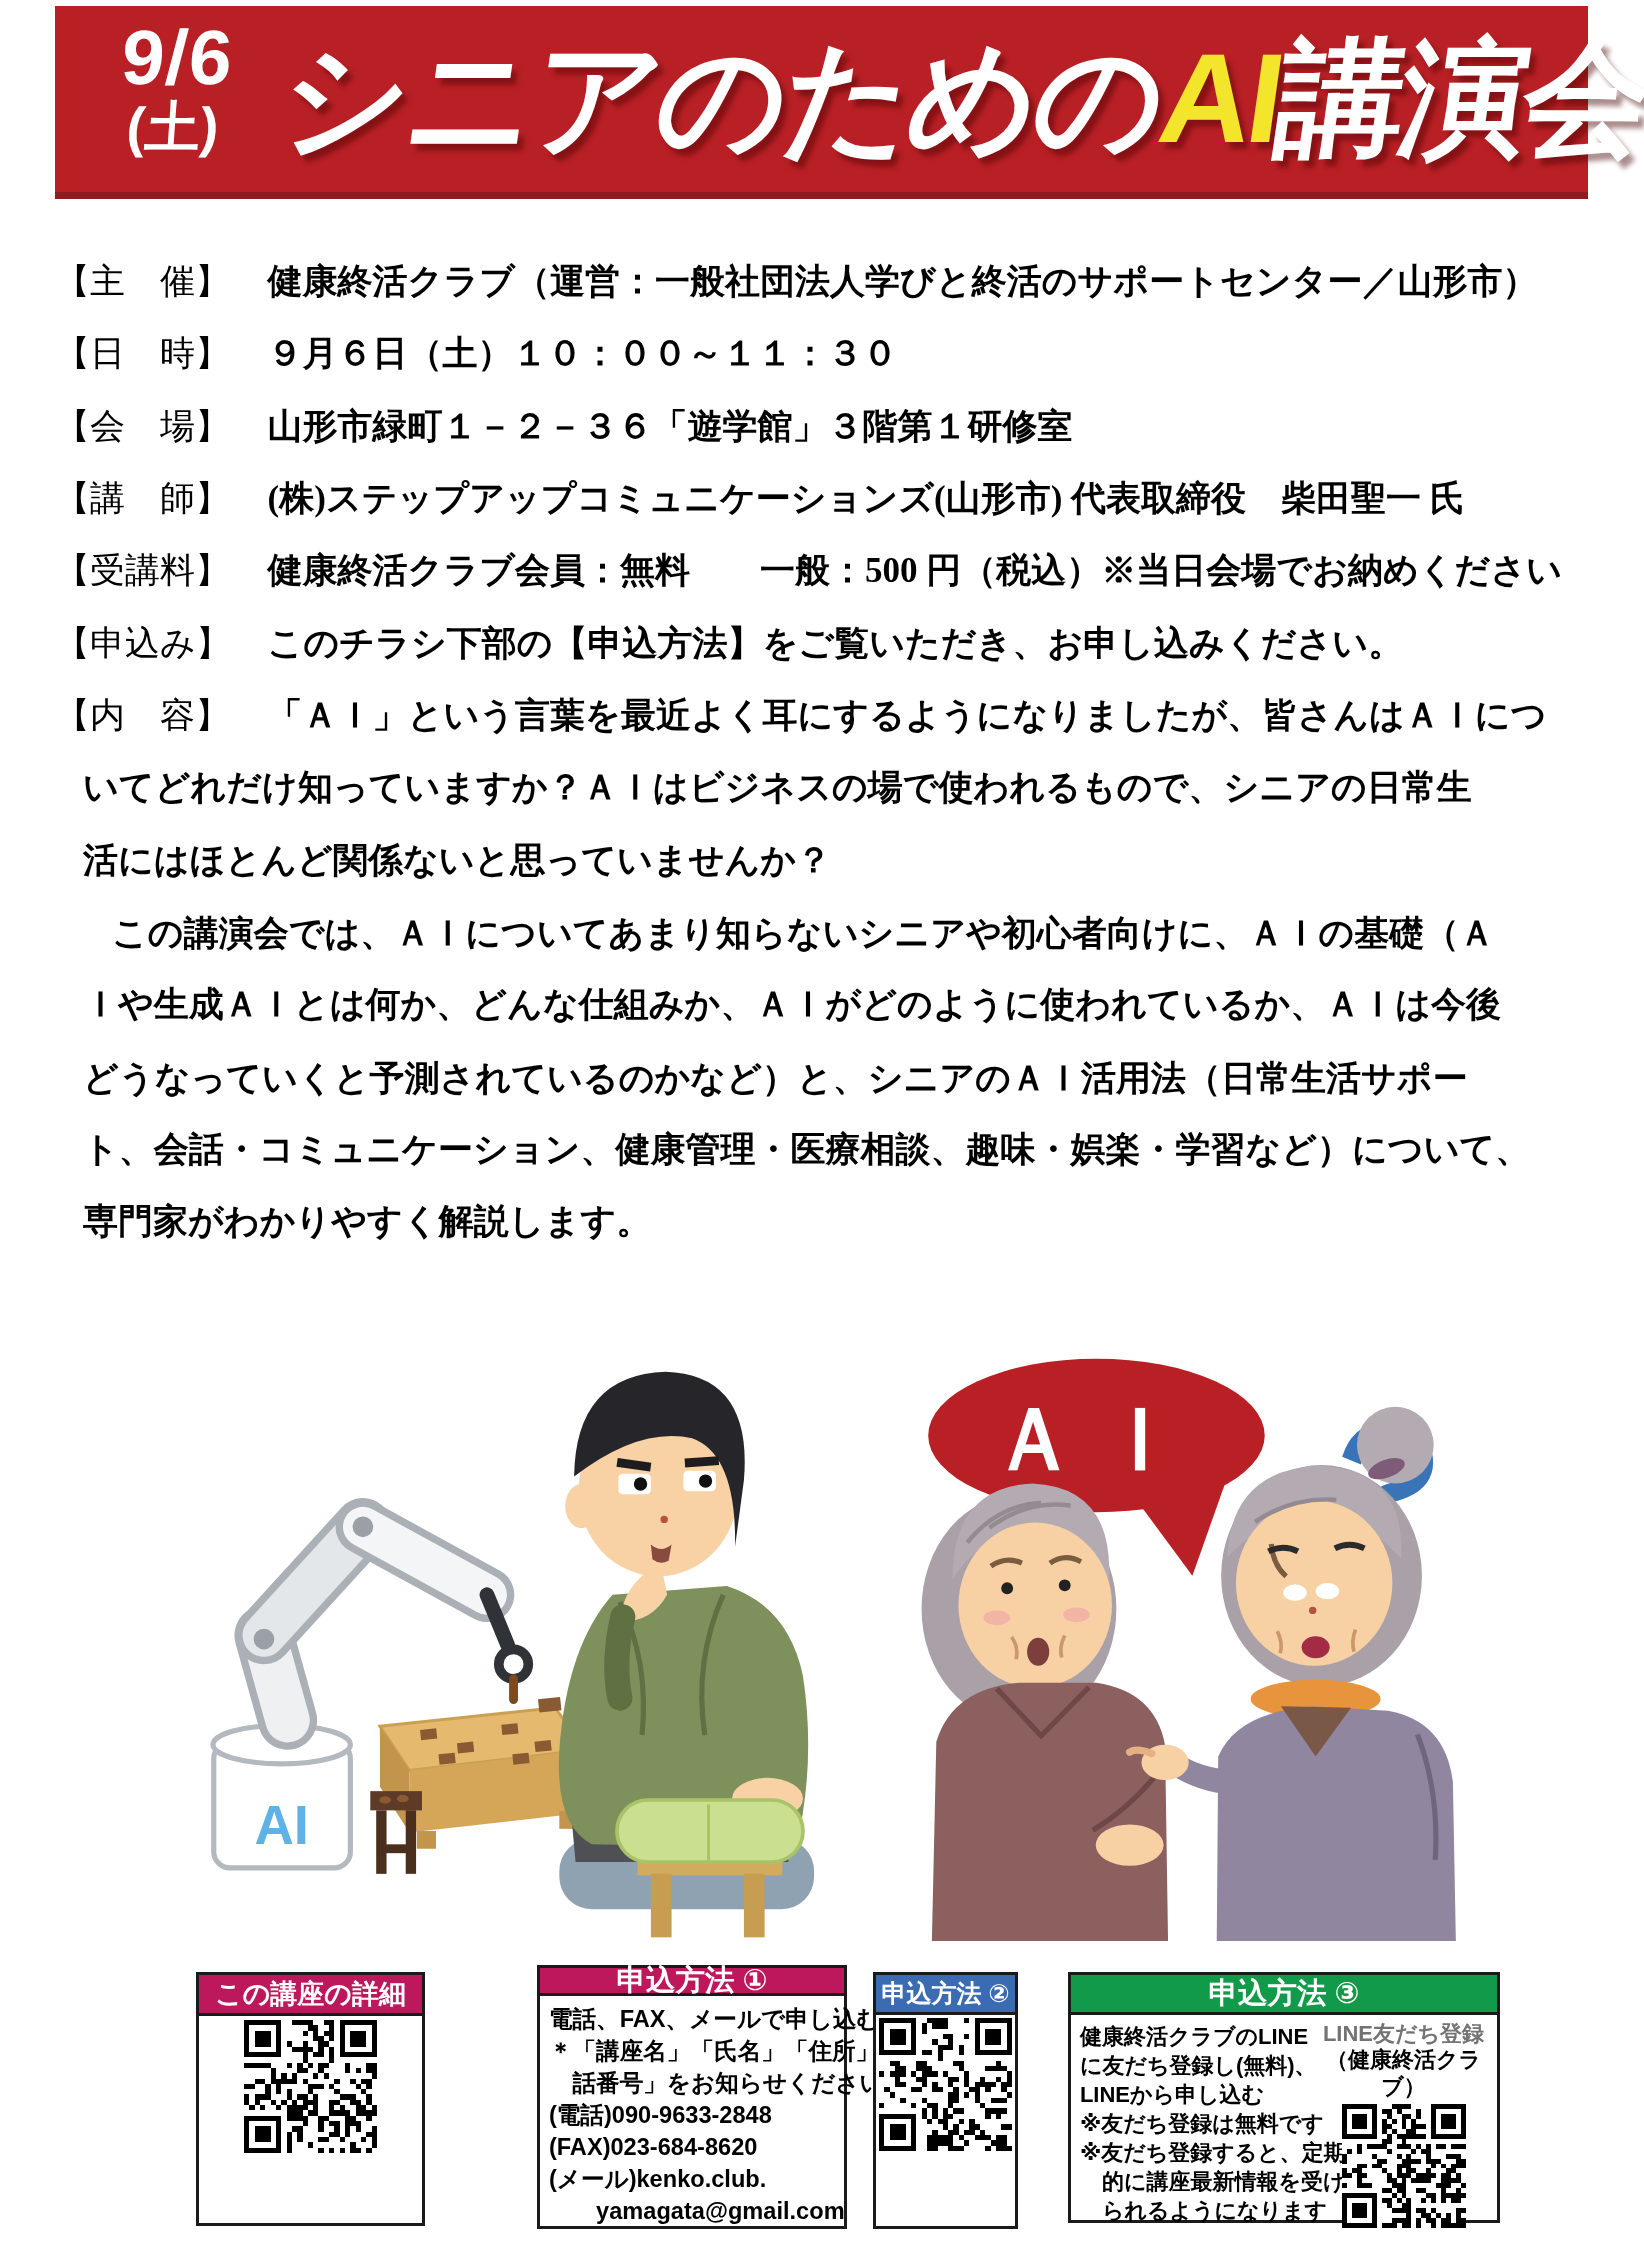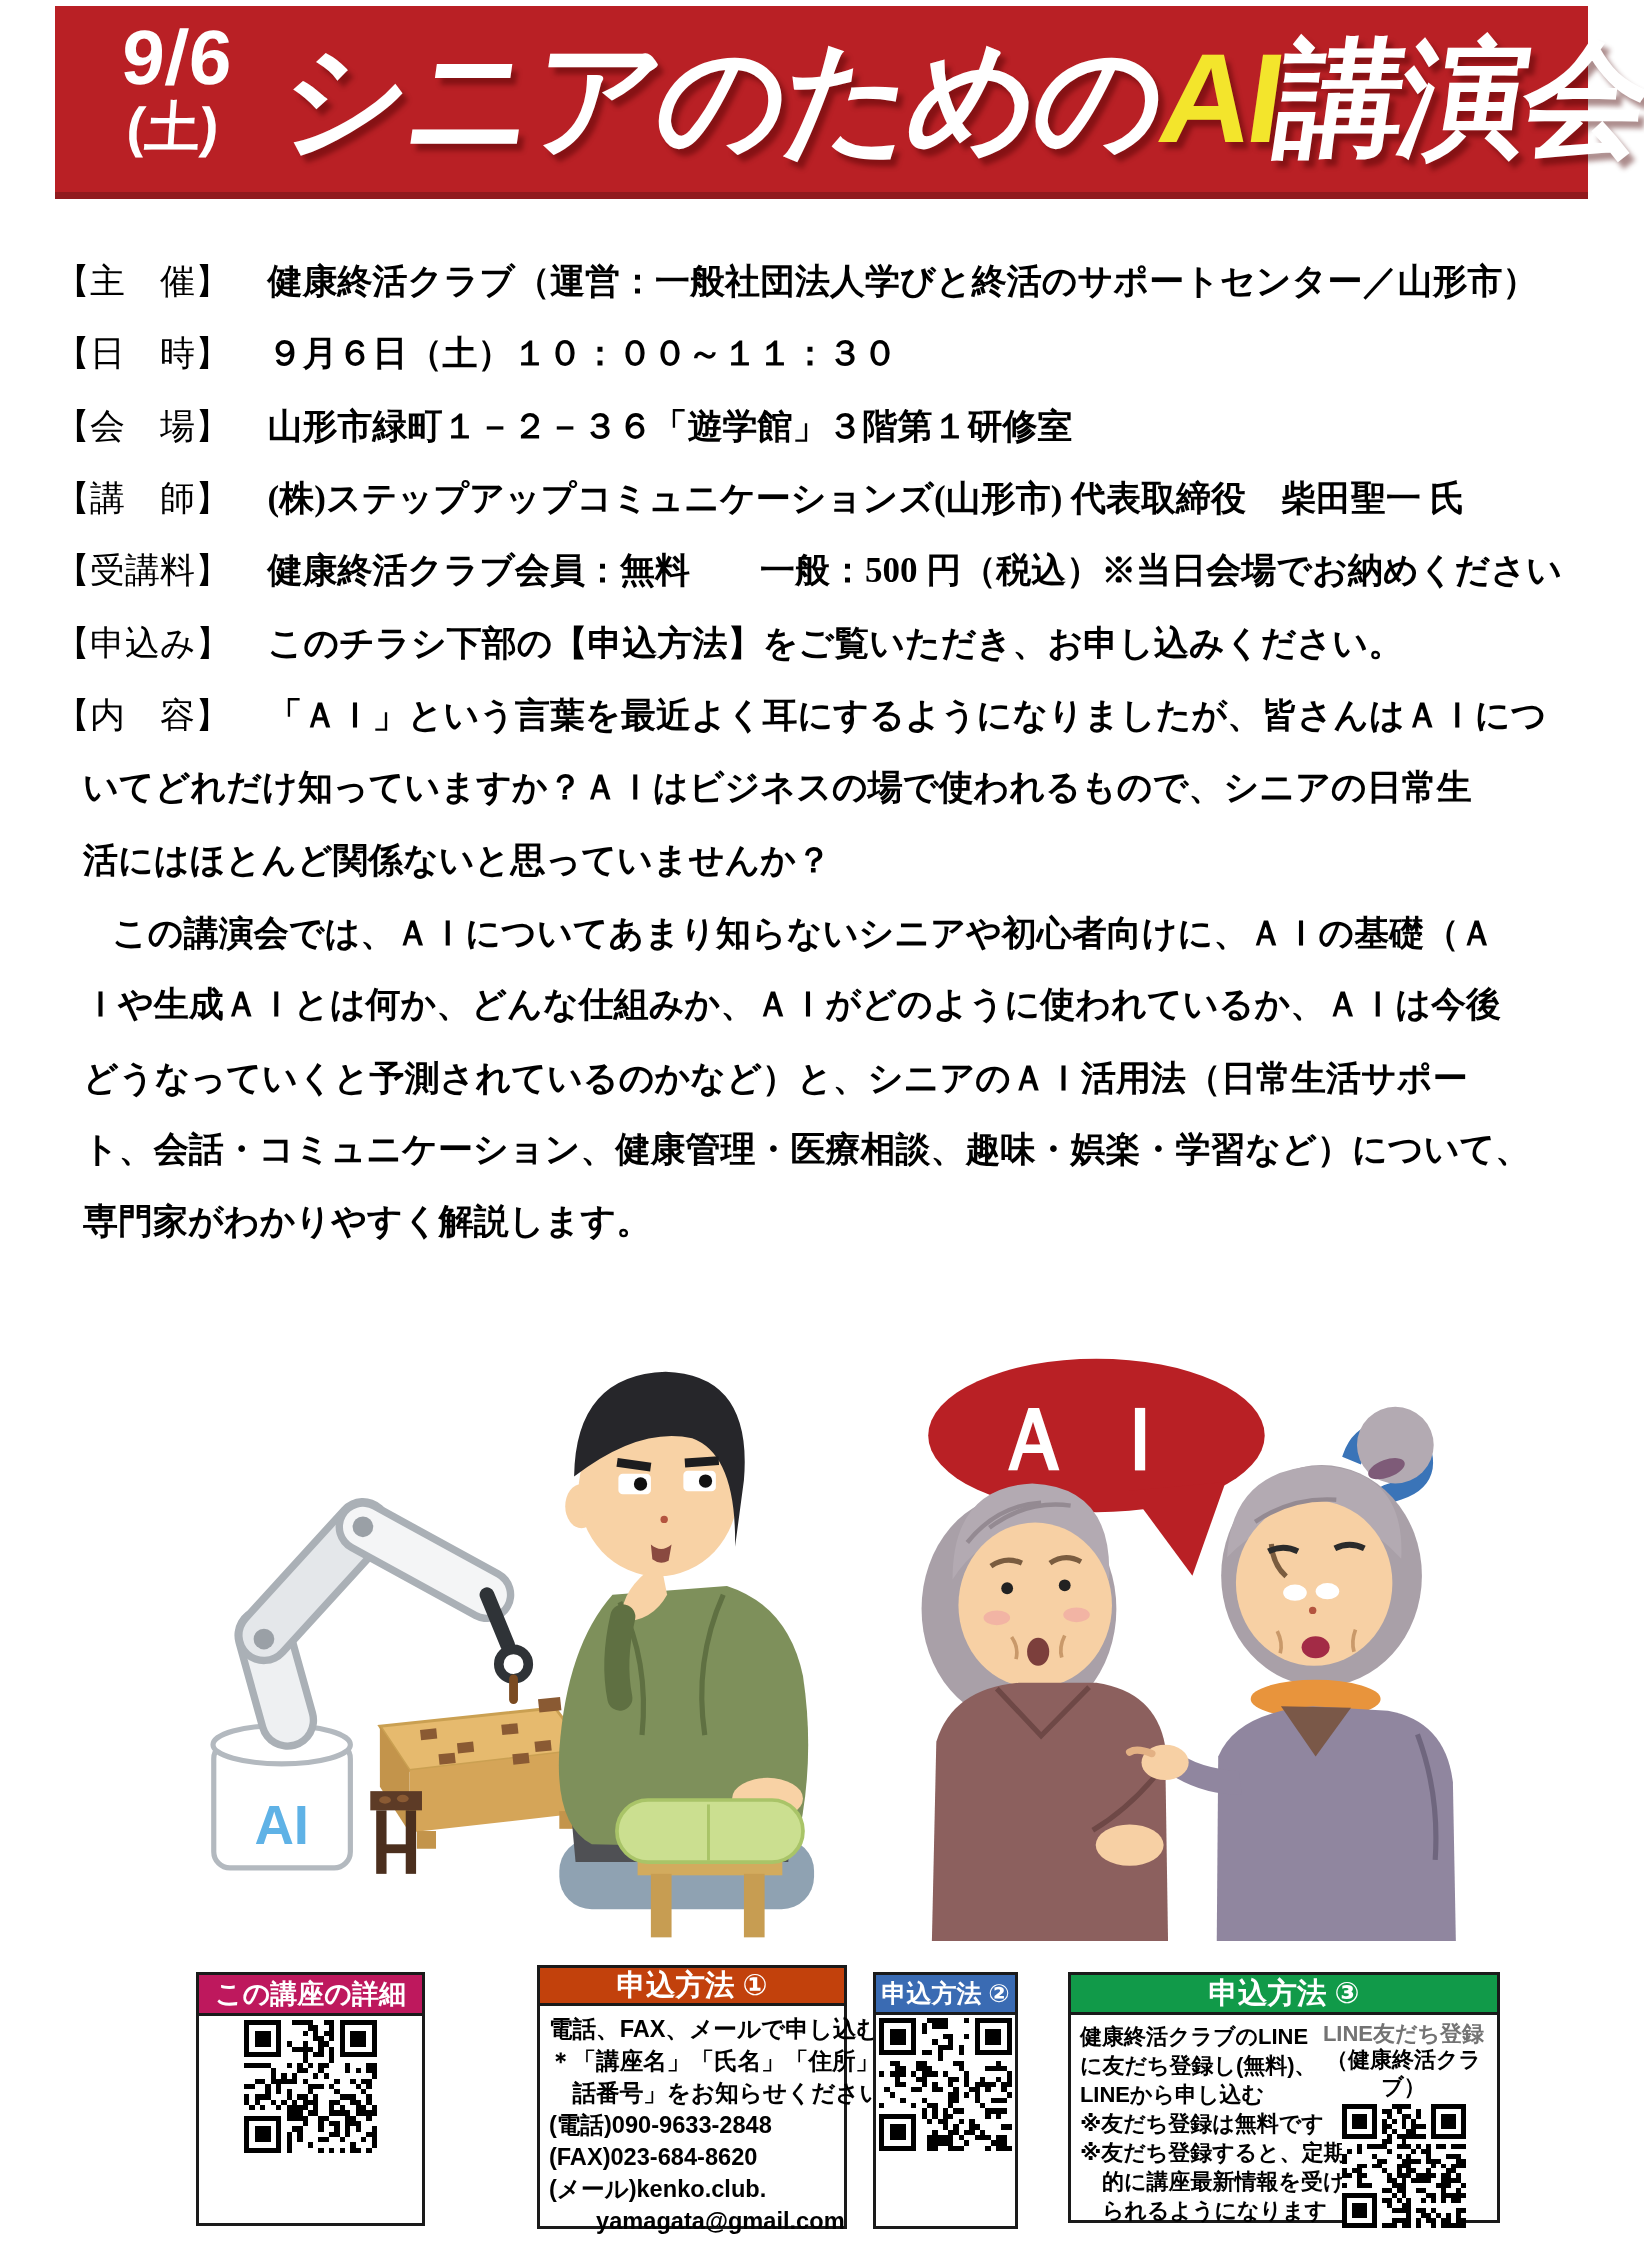--- a/index.html
+++ b/index.html
@@ -37,21 +37,21 @@
   .bx-lines{padding:5.9px 7.4px;}
   .bx-line{white-space:nowrap;}
   .qr{display:flex;justify-content:center;}
 
   #box-detail{left:196px;top:1972px;width:229px;height:254px;}
   #box-detail .box-header{height:41px;background:#be185d;font-size:27px;}
   #box-detail .bx-lines{text-align:center;font-size:23.6px;line-height:29.5px;padding:7.4px 3px 3px;}
   #box-detail .qr{margin-top:4.4px;}
 
   #box-m1{left:537px;top:1965px;width:310px;height:264px;}
-  #box-m1 .box-header{height:38px;background:#c2410c;font-size:29.5px;}
+  #box-m1 .box-header{height:28px;background:#be185d;font-size:29.5px;}
   #box-m1 .bx-lines{font-size:23.6px;line-height:32px;padding:7.4px 8.9px;}
 
   #box-m2{left:873px;top:1972px;width:145px;height:257px;}
   #box-m2 .box-header{height:40px;background:#3a6bb3;font-size:25px;}
   #box-m2 .bx-lines{text-align:center;font-size:22px;line-height:28px;padding:5.9px 1.5px 0;}
   #box-m2 .qr{margin-top:3px;}
 
   #box-m3{left:1068px;top:1972px;width:432px;height:251px;}
   #box-m3 .box-header{height:40px;background:#119a49;font-size:29.5px;}
   #box-m3 .cols{display:flex;}

